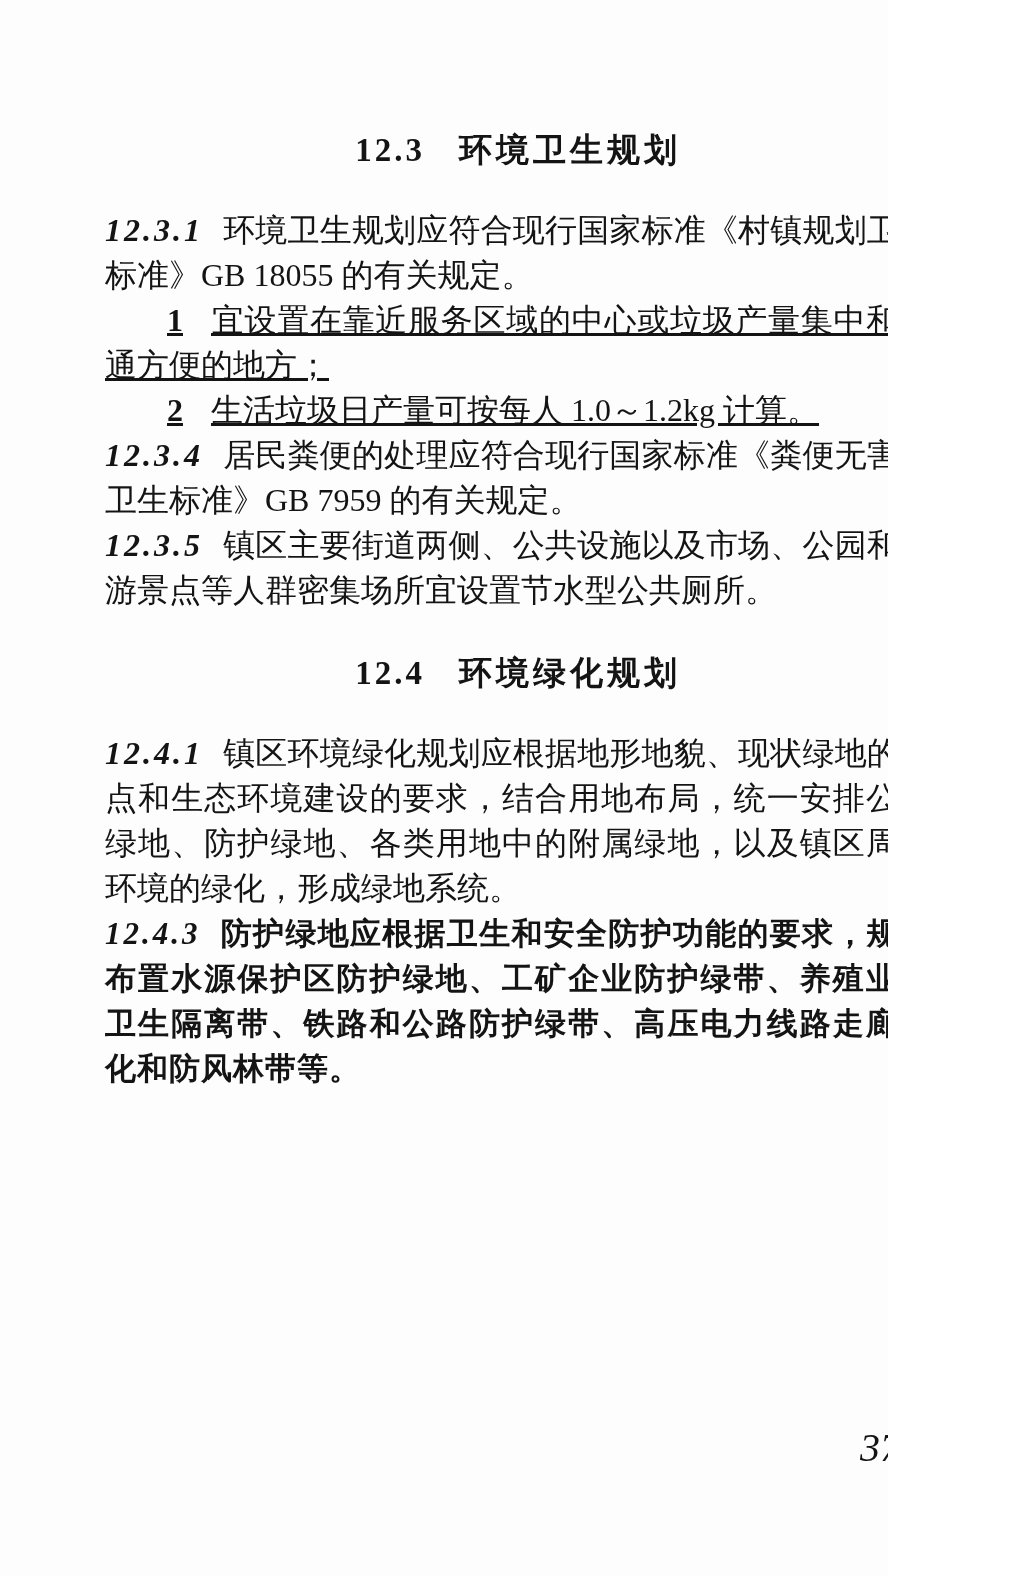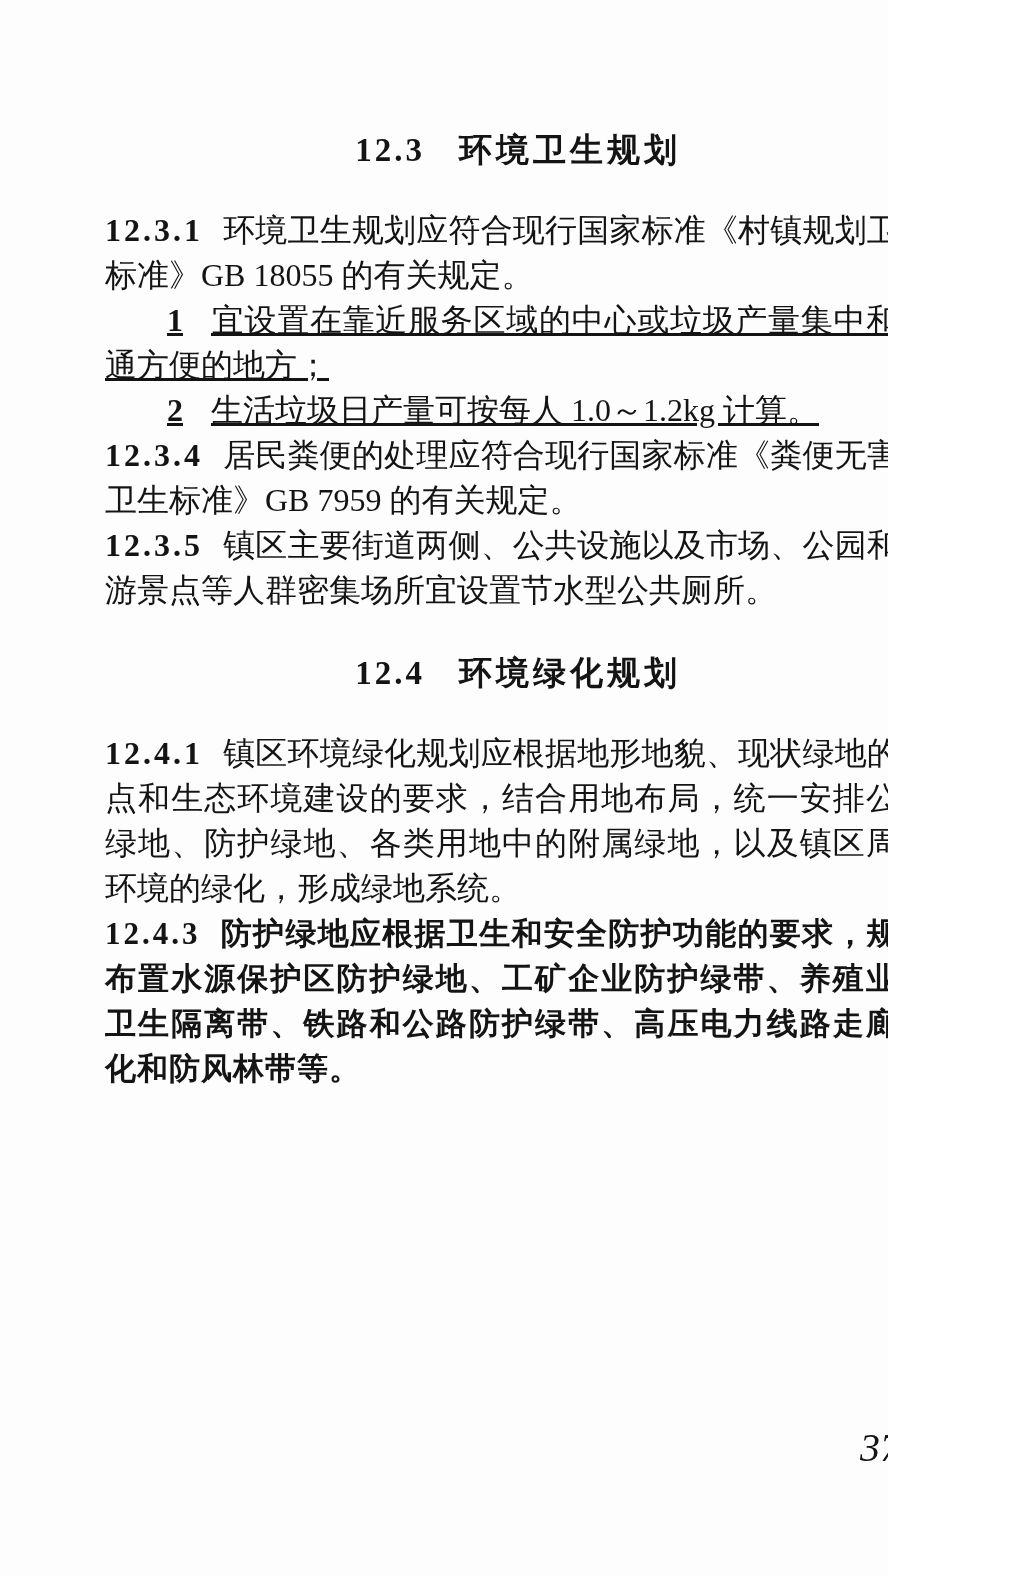--- a/index.html
+++ b/index.html
@@ -40,20 +40,21 @@
   .clause {
     font-size: 32px;
     line-height: 45px;
     text-align: justify;
     margin: 0;
   }
   .clause .num {
     font-weight: bold;
     letter-spacing: 3px;
     margin-right: 20px;
+    font-style: italic;
   }
   .subitem {
     font-size: 32px;
     line-height: 45px;
     text-align: justify;
     text-indent: 62px;
     margin: 0;
     text-decoration: underline;
   }
   .subitem .num {

